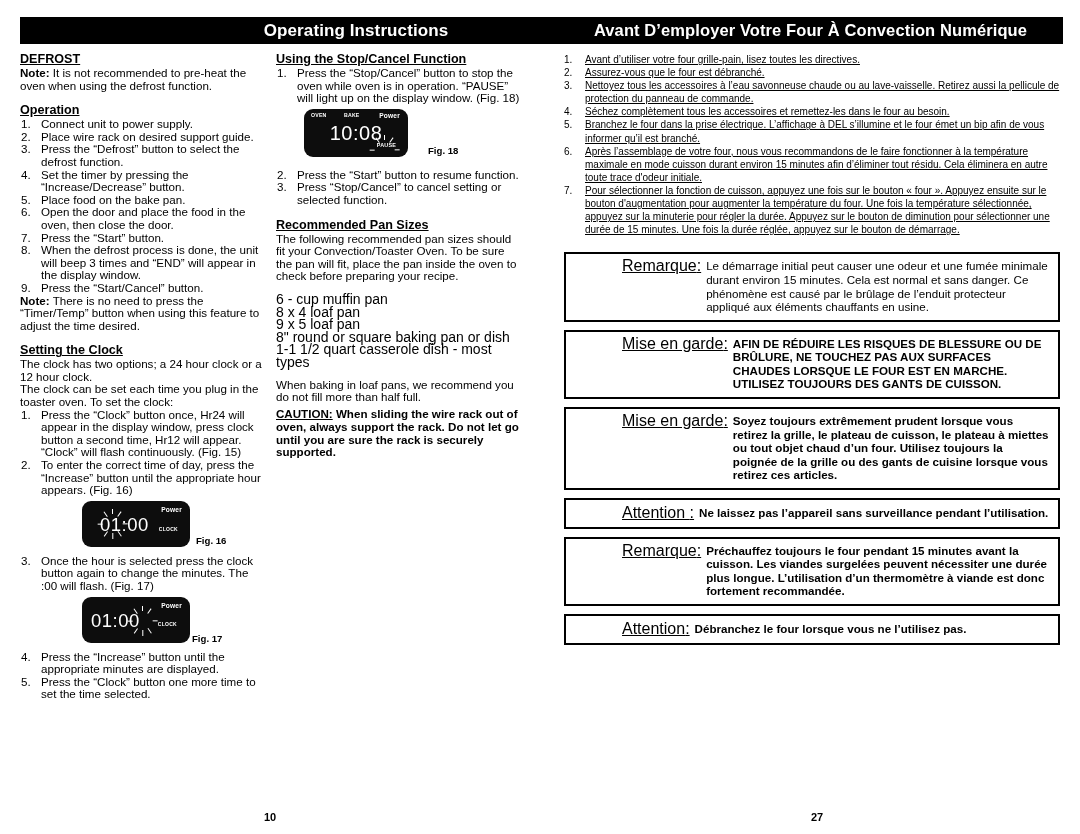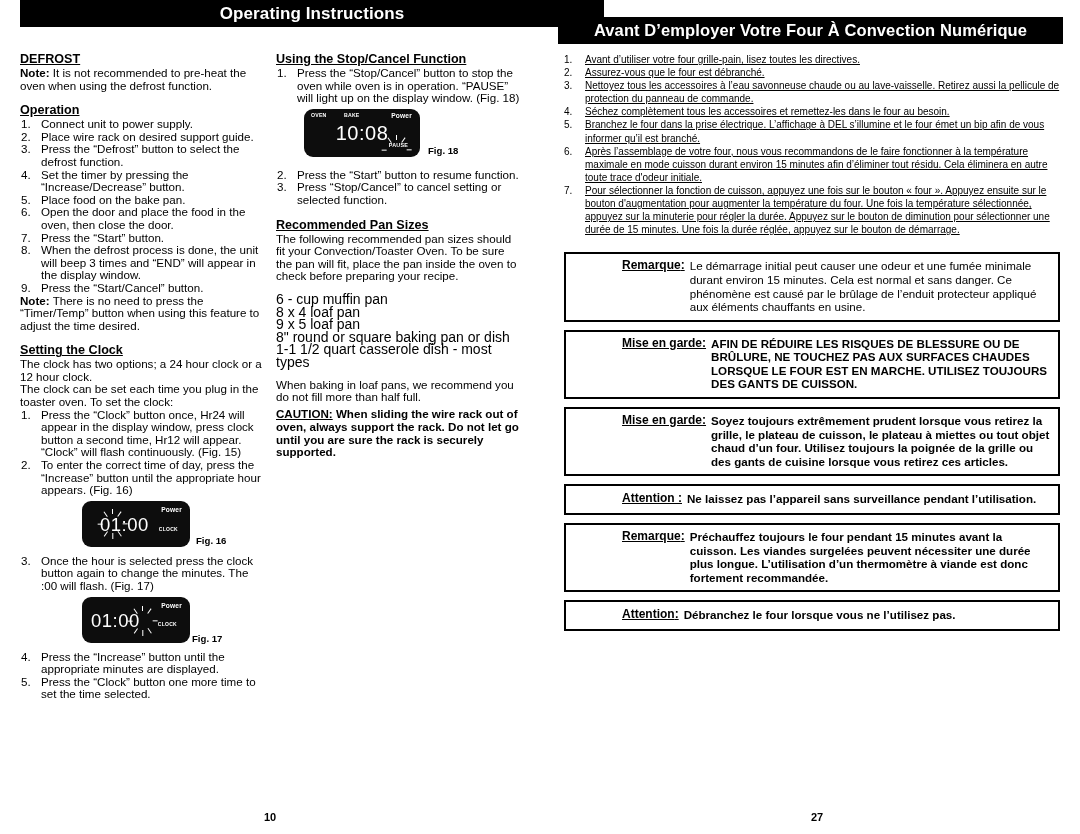--- a/index.html
+++ b/index.html
@@ -40,24 +40,26 @@
   }
 
   .banner {
     background: #000000;
     color: #ffffff;
     text-align: center;
     font-weight: bold;
     letter-spacing: 0.1px;
   }
   .banner-left {
+    margin-top: 17px;
     height: 27px;
     line-height: 27px;
     font-size: 17px;
     width: 584px;
+    padding-left: 44px;
   }
   .banner-right {
     margin-top: 17px;
     height: 27px;
     line-height: 27px;
     font-size: 16.5px;
     width: 505px;
   }
 
   .cols {
@@ -275,22 +277,22 @@
   .fbox {
     border: 2.5px solid #000000;
     margin: 8px 6px 0 6px;
     padding: 5px 8px 6px 8px;
     box-sizing: border-box;
     display: flex;
     align-items: flex-start;
   }
   .fbox.first { margin-top: 16px; }
   .fbox-lead {
-    font-weight: bold;
-    font-size: 12px;
+    font-weight: normal;
+    font-size: 16px;
     text-decoration: underline;
     white-space: nowrap;
     line-height: 13.6px;
     flex: 0 0 auto;
     padding-right: 5px;
     padding-left: 48px;
   }
   .fbox-lead .colon { text-decoration: none; }
   .fbox-body {
     font-size: 11.6px;
@@ -407,21 +409,21 @@
       </div>
 
       <div class="col col-2">
 
         <h3 class="sec">Using the Stop/Cancel Function</h3>
         <ol class="num">
           <li>Press the “Stop/Cancel” button to stop the oven while oven is in operation. “PAUSE” will light up on the display window. (Fig. 18)</li>
         </ol>
 
         <div class="fig-wrap" style="height:56px;">
-          <div class="led" style="margin-left:28px;width:116px;height:48px;">
+          <div class="led" style="margin-left:28px;width:104px;height:48px;">
             <div class="led-top">
               <span class="led-lab lab-oven">OVEN</span>
               <span class="led-lab lab-bake">BAKE</span>
               <span class="led-lab lab-power">Power</span>
             </div>
             <div class="led-digits" style="top:13px;padding-right:14px;">10:08</div>
             <div class="rays rays-pause">
               <span></span>
                 <span></span>
                 <span></span>

